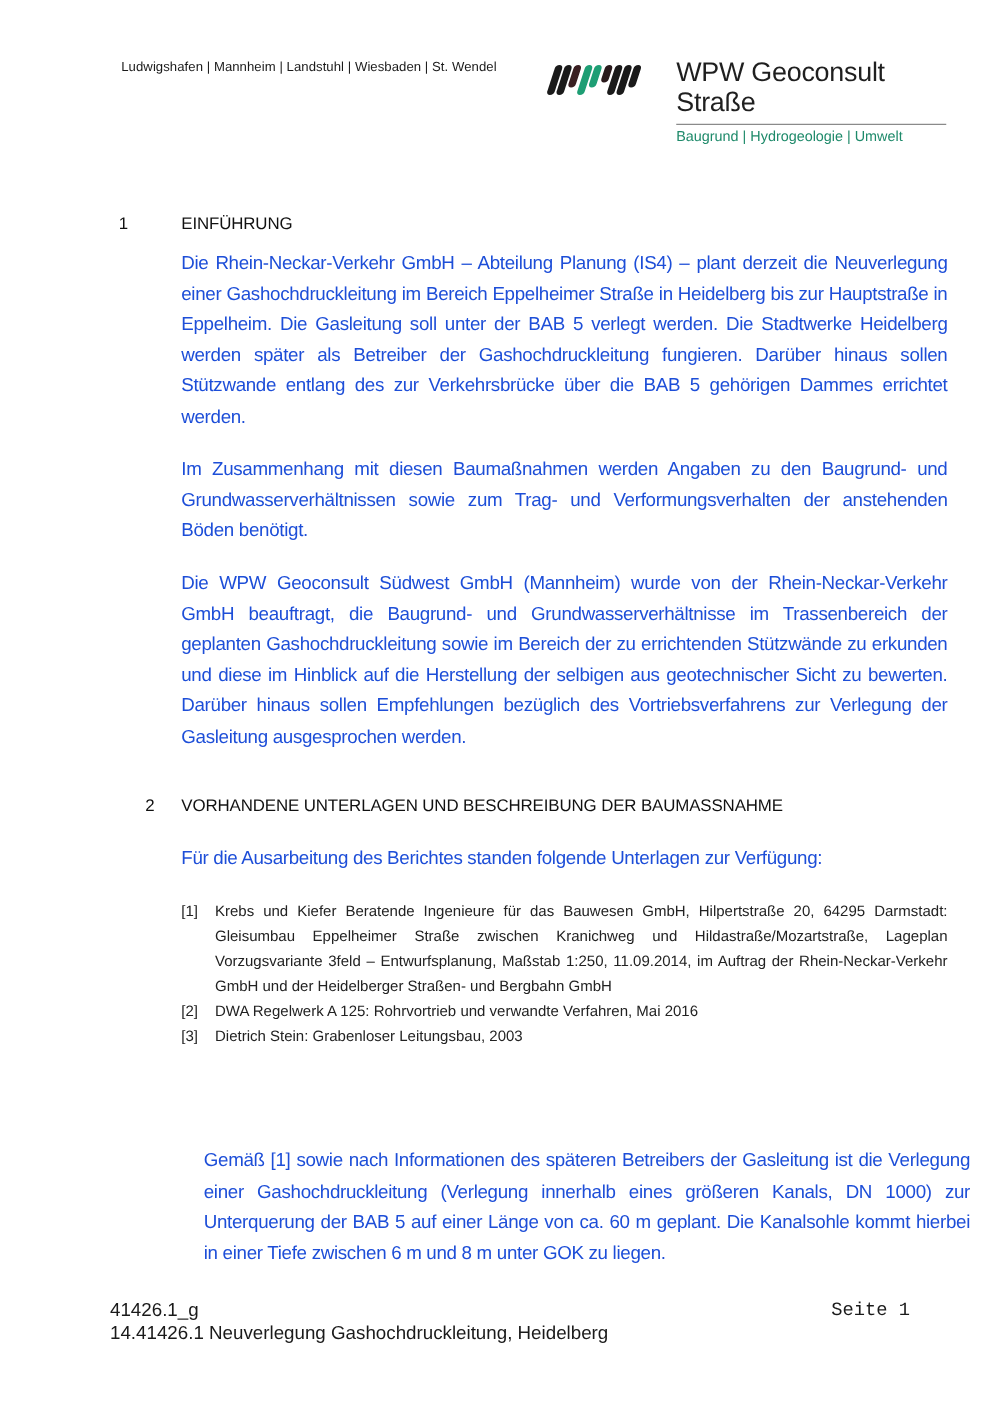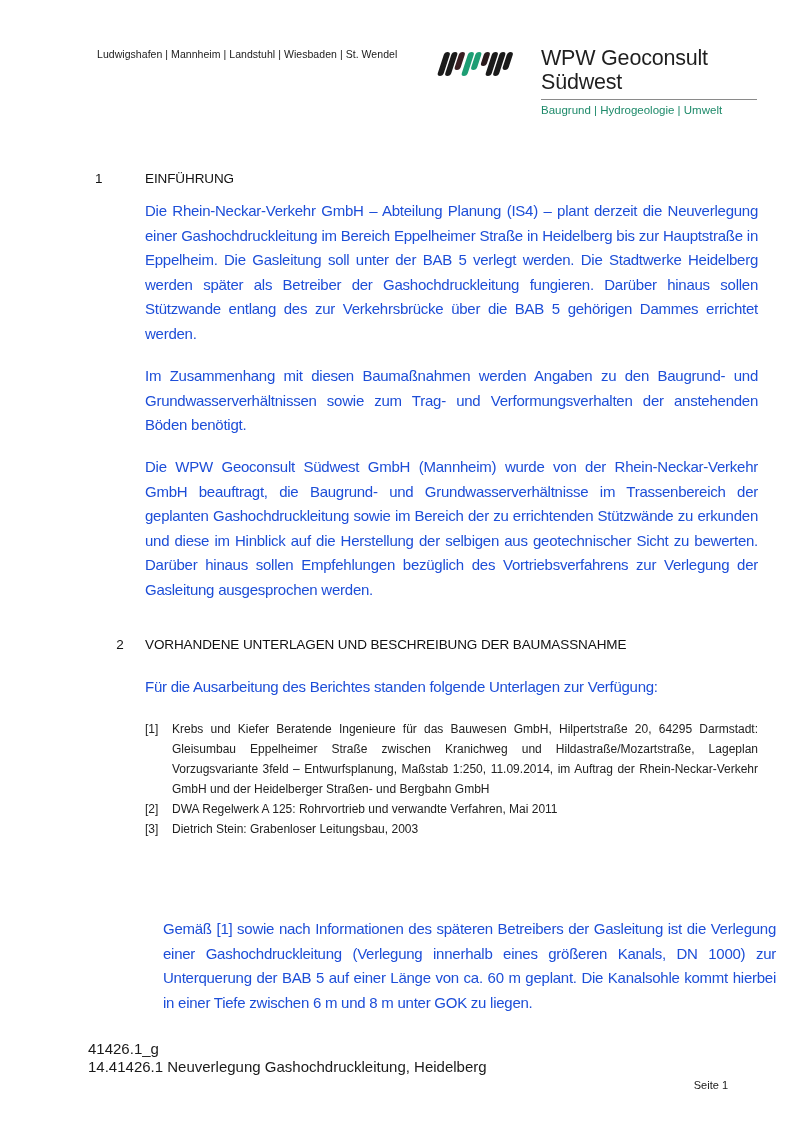--- a/index.html
+++ b/index.html
@@ -119,24 +119,25 @@
       position: absolute;
       left: 88px;
       top: 1040px;
       font-size: 15px;
       line-height: 18px;
       color: #1a1a1a;
     }
     .footer-right {
       position: absolute;
       right: 66px;
-      top: 1076px;
-      font-size: 11px;
+      top: 1040px;
+      font-size: 15px;
       line-height: 18px;
       color: #1a1a1a;
+      font-family: Liberation Mono, monospace;
     }
   </style>
 </head>
 <body>
 
 <div class="header-locations">Ludwigshafen | Mannheim | Landstuhl | Wiesbaden | St. Wendel</div>
 
 <div class="logo">
   <svg class="logo-mark" viewBox="0 0 92 26">
     <g transform="skewX(-18)">
@@ -146,21 +147,21 @@
       <rect x="32" y="1" width="6" height="24" rx="3" fill="#1e9e74"></rect>
       <rect x="39.5" y="1" width="6" height="18" rx="3" fill="#1e9e74"></rect>
       <rect x="48" y="1" width="6" height="14" rx="3" fill="#2a1a1c"></rect>
       <rect x="56" y="1" width="6" height="24" rx="3" fill="#1a1a1a"></rect>
       <rect x="63.5" y="1" width="6" height="24" rx="3" fill="#1a1a1a"></rect>
       <rect x="71" y="1" width="6" height="18" rx="3" fill="#1a1a1a"></rect>
     </g>
   </svg>
   <div class="logo-title">
     <span class="l1">WPW Geoconsult</span>
-    <span class="l2">Südwest</span>
+    <span class="l2">Straße</span>
   </div>
   <div class="logo-rule"></div>
   <div class="logo-tagline">Baugrund | Hydrogeologie | Umwelt</div>
 </div>
 
 <div class="section-heading" style="top:171px;">
   <span class="num">1</span><span>EINFÜHRUNG</span>
 </div>
 
 <p class="para" style="top:199px; margin:0;">Die Rhein-Neckar-Verkehr GmbH – Abteilung Planung (IS4) – plant derzeit die Neuverlegung einer Gashochdruckleitung im Bereich Eppelheimer Straße in Heidelberg bis zur Hauptstraße in Eppelheim. Die Gasleitung soll unter der BAB 5 verlegt werden. Die Stadtwerke Heidelberg werden später als Betreiber der Gashochdruckleitung fungieren. Darüber hinaus sollen Stützwande entlang des zur Verkehrsbrücke über die BAB 5 gehörigen Dammes errichtet werden.</p>
@@ -173,21 +174,21 @@
 
 <p class="para" style="top:675px; margin:0;">Für die Ausarbeitung des Berichtes standen folgende Unterlagen zur Verfügung:</p>
 
 <ul class="reflist">
   <li>
     <span class="ref-num">[1]</span>
     <span class="ref-text">Krebs und Kiefer Beratende Ingenieure für das Bauwesen GmbH, Hilpertstraße 20, 64295 Darmstadt: Gleisumbau Eppelheimer Straße zwischen Kranichweg und Hildastraße/Mozartstraße, Lageplan Vorzugsvariante 3feld – Entwurfsplanung, Maßstab 1:250, 11.09.2014, im Auftrag der Rhein-Neckar-Verkehr GmbH und der Heidelberger Straßen- und Bergbahn GmbH</span>
   </li>
   <li>
     <span class="ref-num">[2]</span>
-    <span class="ref-text">DWA Regelwerk A 125: Rohrvortrieb und verwandte Verfahren, Mai 2011</span>
+    <span class="ref-text">DWA Regelwerk A 125: Rohrvortrieb und verwandte Verfahren, Mai 2016</span>
   </li>
   <li>
     <span class="ref-num">[3]</span>
     <span class="ref-text">Dietrich Stein: Grabenloser Leitungsbau, 2003</span>
   </li>
 </ul>
 
 <p class="para" style="top:899px; margin:18px;">Gemäß [1] sowie nach Informationen des späteren Betreibers der Gasleitung ist die Verlegung einer Gashochdruckleitung (Verlegung innerhalb eines größeren Kanals, DN 1000) zur Unterquerung der BAB 5 auf einer Länge von ca. 60 m geplant. Die Kanalsohle kommt hierbei in einer Tiefe zwischen 6 m und 8 m unter GOK zu liegen.</p>
 
 <div class="footer-left">

